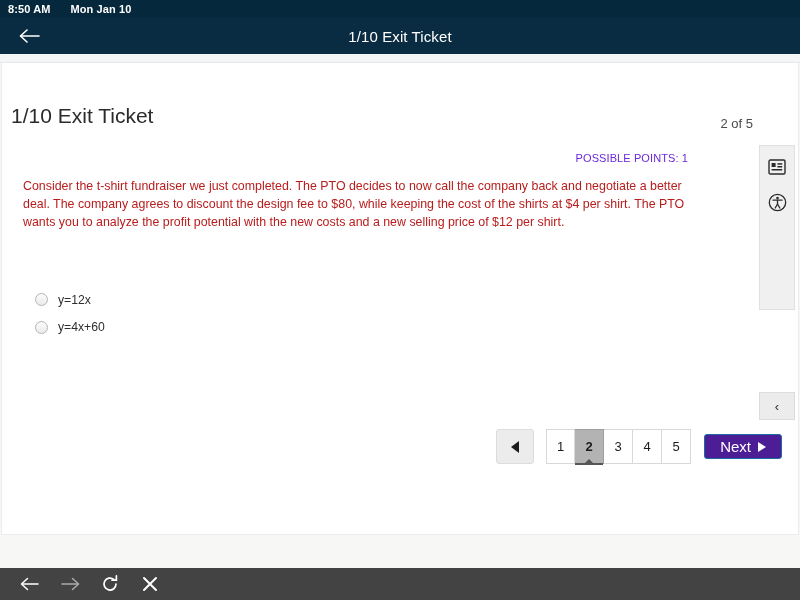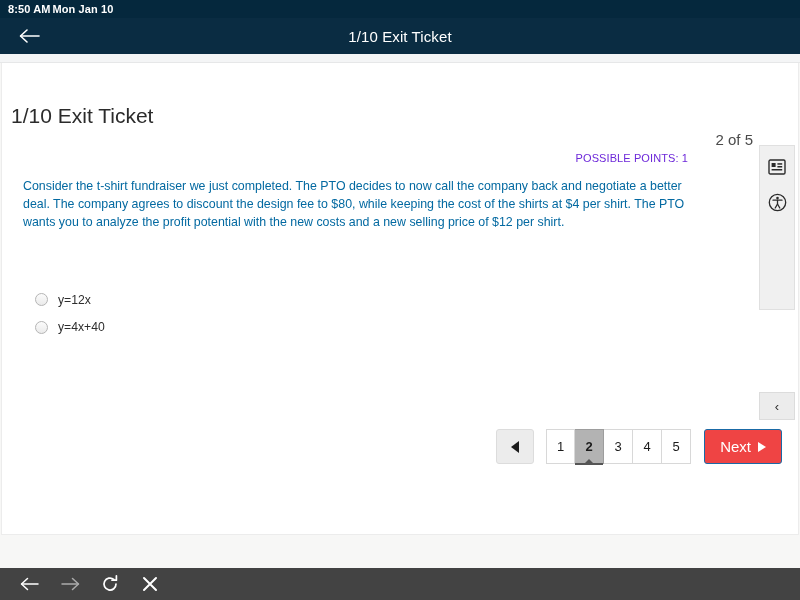--- a/index.html
+++ b/index.html
@@ -31,21 +31,21 @@
     font-size: 11px;
     display: flex;
     align-items: center;
     justify-content: space-between;
     padding: 0 8px;
     box-sizing: border-box;
   }
   .status-left {
     display: flex;
     align-items: center;
-    gap: 2px;
+    gap: 20px;
     font-weight: bold;
     letter-spacing: 0.1px;
   }
   .status-right {
     display: flex;
     align-items: center;
     gap: 6px;
     font-weight: bold;
     font-size: 11px;
     margin-top: 44px;
@@ -141,40 +141,40 @@
   .assignment-title {
     position: absolute;
     left: 9px;
     top: 41px;
     font-size: 21px;
     color: #2b2b2b;
   }
   .page-count {
     position: absolute;
     right: 45px;
-    top: 68px;
-    font-size: 15px;
+    top: 53px;
+    font-size: 13px;
     color: #4b4b4b;
   }
   .possible-points {
     position: absolute;
     right: 110px;
     top: 89px;
     font-size: 11px;
     color: #6d28d9;
     letter-spacing: 0.1px;
   }
   .stimulus {
     position: absolute;
     left: 21px;
     top: 114px;
     width: 670px;
     font-size: 12.4px;
     line-height: 18px;
-    color: #0369a1;
+    color: #b91c1c;
   }
   .prompt {
     position: absolute;
     left: 21px;
     top: 197px;
     width: 680px;
     font-size: 12.4px;
     line-height: 18px;
     color: #2e2e2e;
   }
@@ -313,23 +313,23 @@
     border-right: 5px solid transparent;
     border-bottom: 5px solid #555555;
   }
   .pg-underline {
     position: absolute;
     left: 0; right: 0; bottom: -2px;
     height: 2px;
     background: #555555;
   }
   .pg-next {
-    height: 35px;
+    height: 25px;
     padding: 0 15px;
-    background: #ef4444;
+    background: #4c1d95;
     color: #ffffff;
     border: 1px solid #1a6aa6;
     border-radius: 3px;
     font-size: 15px;
     display: flex;
     align-items: center;
     gap: 7px;
     box-sizing: border-box;
     cursor: pointer;
     text-align: center;
@@ -419,21 +419,21 @@
       <div class="stimulus">Consider the t-shirt fundraiser we just completed. The PTO decides to now call the company back and negotiate a better deal. The company agrees to discount the design fee to $80, while keeping the cost of the shirts at $4 per shirt. The PTO wants you to analyze the profit potential with the new costs and a new selling price of $12 per shirt.</div>
 
 
       <div class="choices">
         <div class="choice">
           <span class="radio"></span>
           <span class="choice-label">y=12x</span>
         </div>
         <div class="choice">
           <span class="radio"></span>
-          <span class="choice-label">y=4x+40</span>
+          <span class="choice-label">y=4x+60</span>
         </div>
       </div>
 
       <div class="toolpanel">
         <div class="tool-btn">
           <svg width="18" height="16" viewBox="0 0 18 16">
             <rect x="1" y="1" width="16" height="14" rx="1.3" stroke="#2b2b2b" stroke-width="1.4" fill="none"></rect>
             <rect x="3.6" y="4" width="4" height="4" fill="#2b2b2b"></rect>
             <rect x="9.4" y="4.2" width="4.8" height="1.5" fill="#2b2b2b"></rect>
             <rect x="9.4" y="7" width="4.8" height="1.5" fill="#2b2b2b"></rect>

